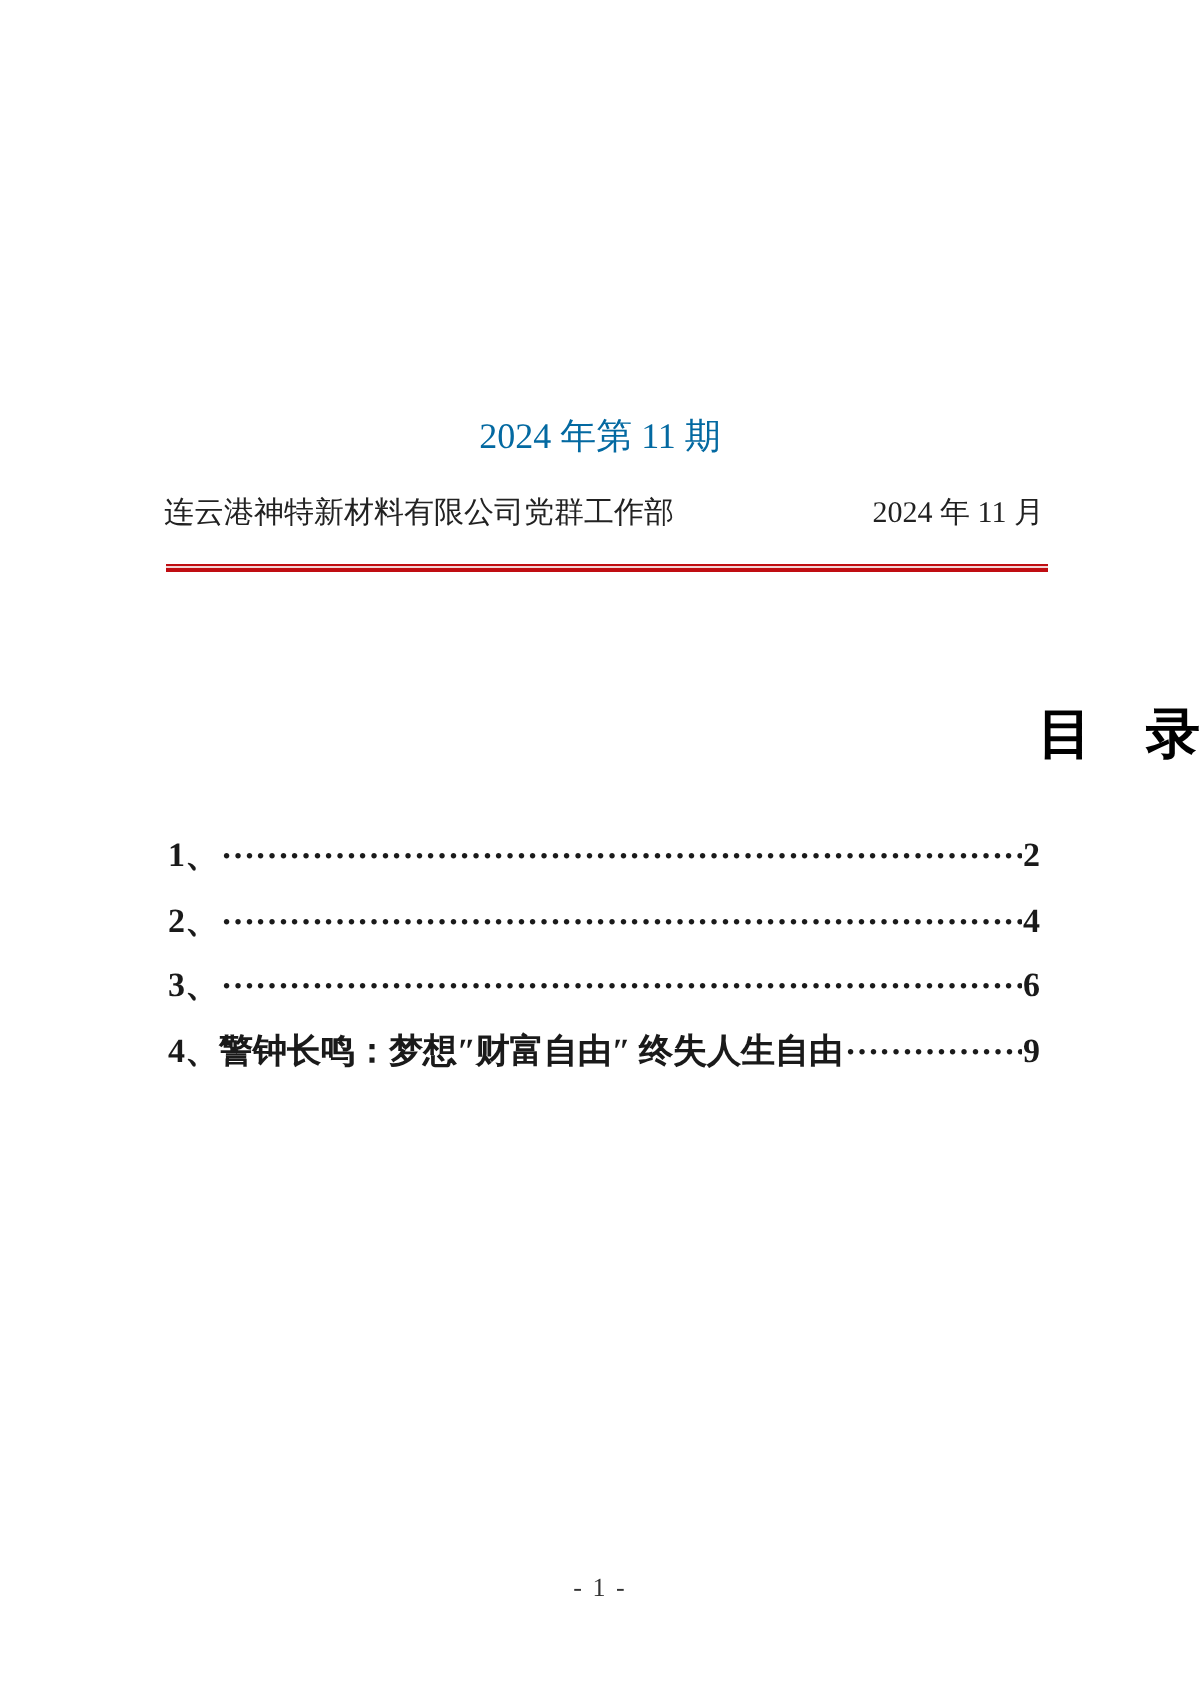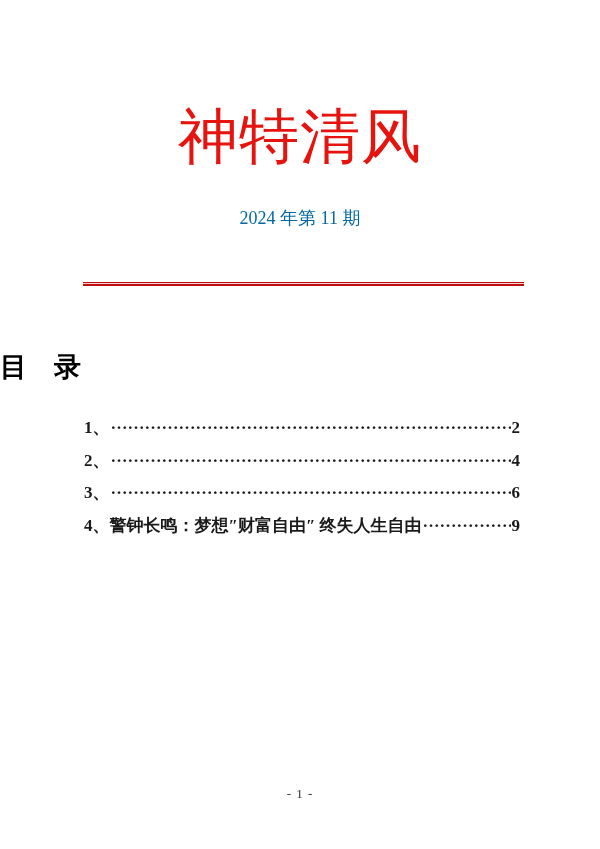--- a/index.html
+++ b/index.html
@@ -64,21 +64,21 @@
     border-top: 1.5px solid var(--rule-red, #c00d12);
     border-bottom: 2px solid var(--rule-red, #c00d12);
     background: #f3d5d5;
   }
   .toc-heading {
     position: absolute;
     top: 351px;
     left: 0;
     right: 0;
     margin: 0;
-    text-align: left;
+    text-align: right;
     font-size: 27px;
     line-height: 32px;
     font-weight: 700;
     color: #000000;
   }
   .toc-list {
     position: absolute;
     top: 416px;
     left: 84px;
     right: 80px;
@@ -128,24 +128,27 @@
     font-size: 13px;
     letter-spacing: 1px;
     color: #333333;
   }
 </style>
 </head>
 <body>
 
 <div class="doc-page">
 
-  <h1 class="masthead-title">神特清风</h1>
 
   <div class="issue-line">2024 年第 11 期</div>
 
+  <div class="publisher-row">
+    <span class="publisher-name">连云港神特新材料有限公司党群工作部</span>
+    <span class="publication-date">2024 年 11 月</span>
+  </div>
 
   <div class="red-rule"></div>
 
   <h2 class="toc-heading">目　录</h2>
 
   <ol class="toc-list">
 
     <li class="toc-item">
       <span class="toc-num">1、</span>
       <span class="toc-leader"><span class="dots">………………………………………………………………</span></span>

